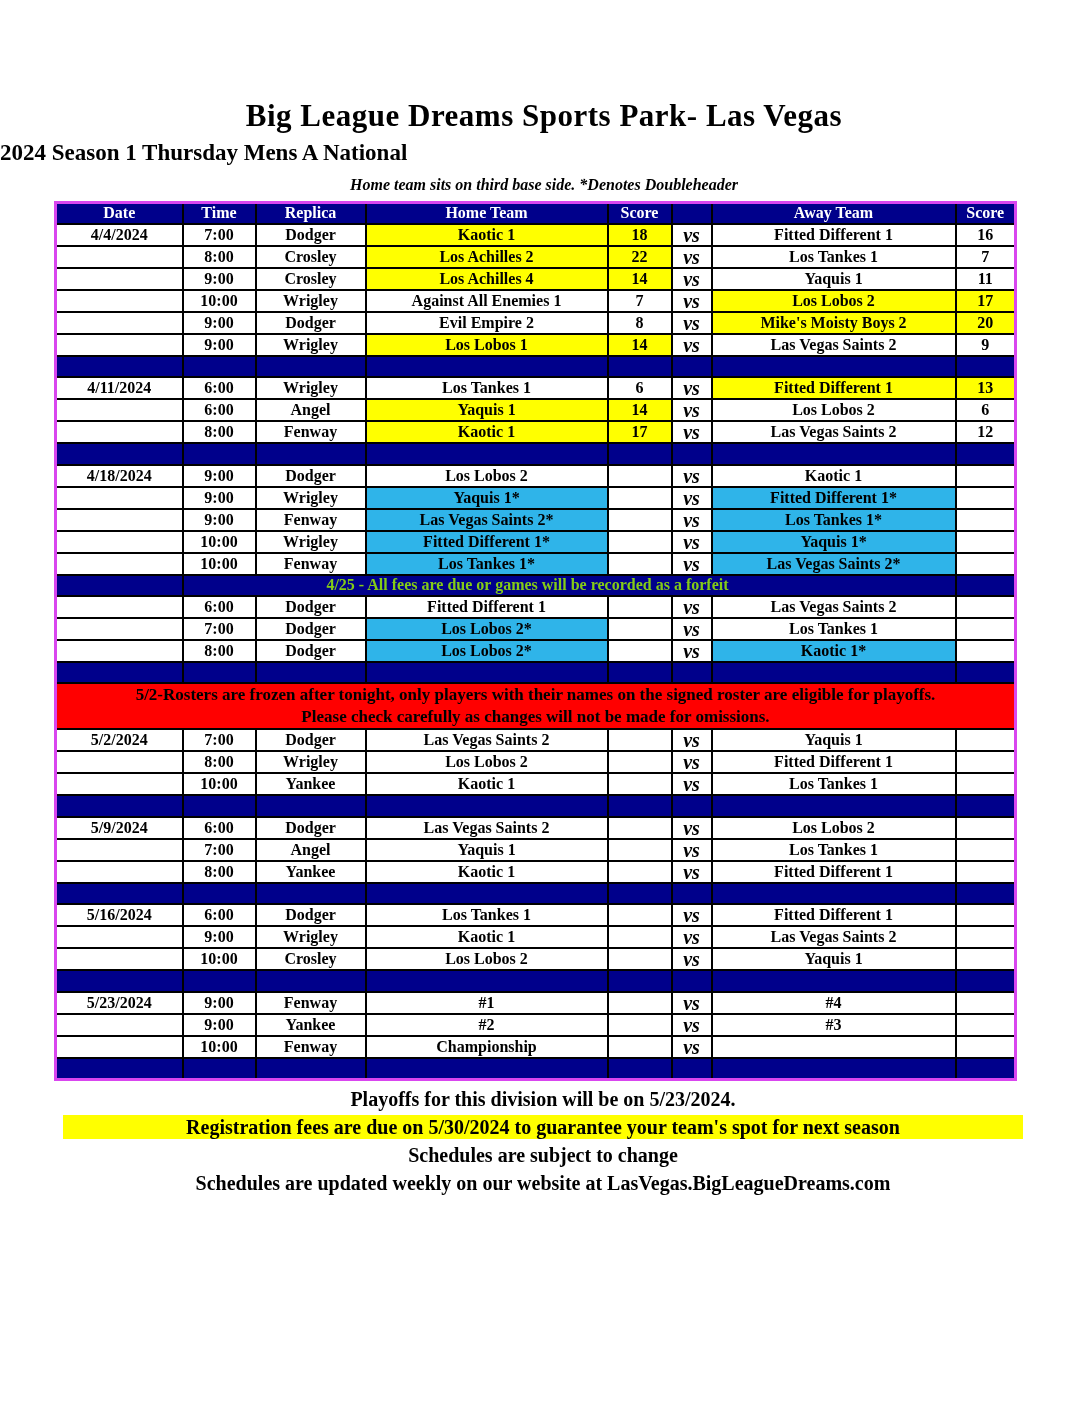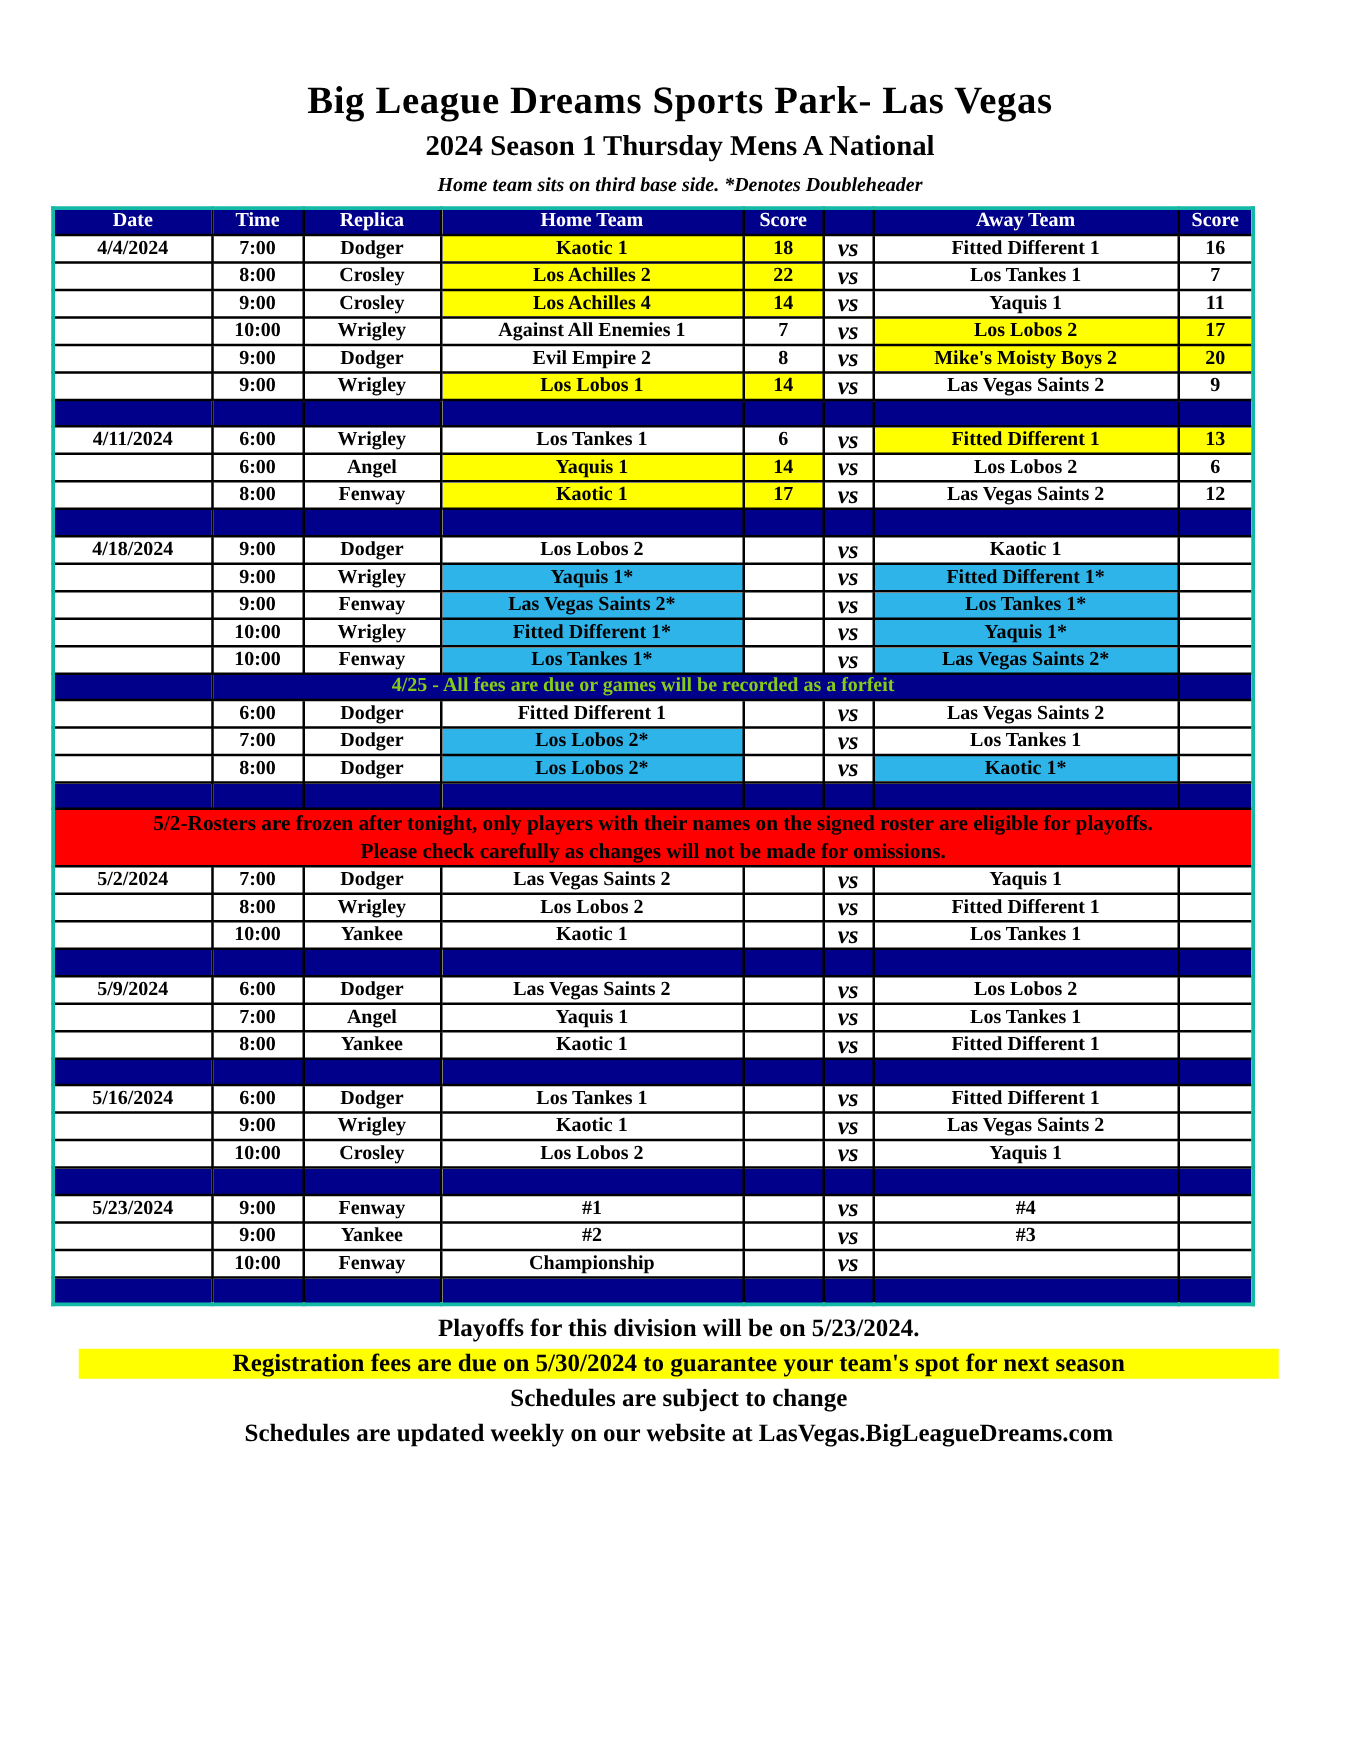--- a/index.html
+++ b/index.html
@@ -11,39 +11,39 @@
   }
   *{box-sizing:border-box;}
   html,body{margin:0;padding:0;}
   body{
     width:1088px;height:1408px;
     background:#ffffff;
     color:var(--ink);
     font-family:"Liberation Serif","DejaVu Serif",serif;
     font-weight:bold;
   }
-  .page{padding-top:62px;}
+  .page{padding-top:98px;}
   .title{
     margin:0;text-align:center;
     font-size:31px;line-height:36px;letter-spacing:0.5px;
   }
   .subtitle{
-    margin:6px 0 0;text-align:center;
+    margin:6px 0 0;
     font-size:23px;line-height:26px;
   }
   .note{
     margin:10px 0 7px;text-align:center;
     font-style:italic;font-size:16px;line-height:18px;
   }
   table.schedule{
     border-collapse:collapse;
     table-layout:fixed;
     width:960px;
-    margin-left:41px;
-    border:3px solid #14b8a6;
+    margin-left:54px;
+    border:3px solid #d946ef;
   }
   .schedule th,.schedule td{
     border:2px solid #000;
     height:21.4px;
     padding:0 2px;
     text-align:center;
     vertical-align:middle;
     font-weight:bold;
     font-size:16px;
     line-height:1;

